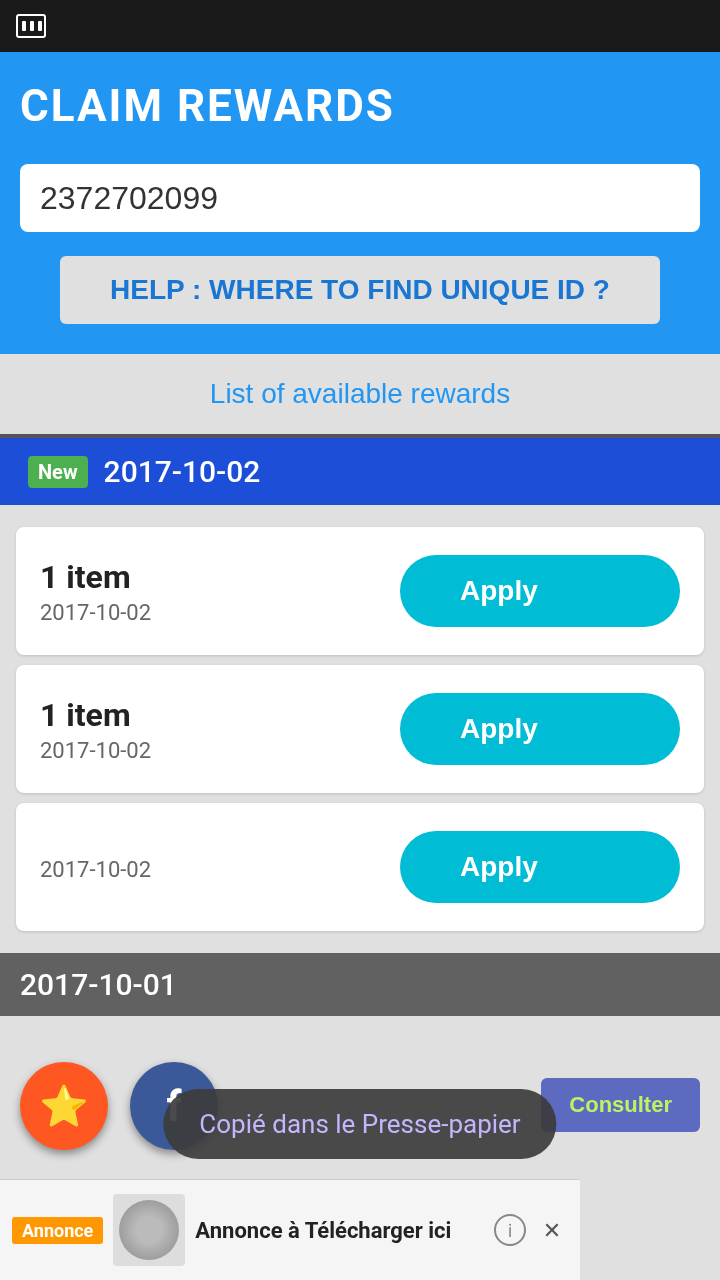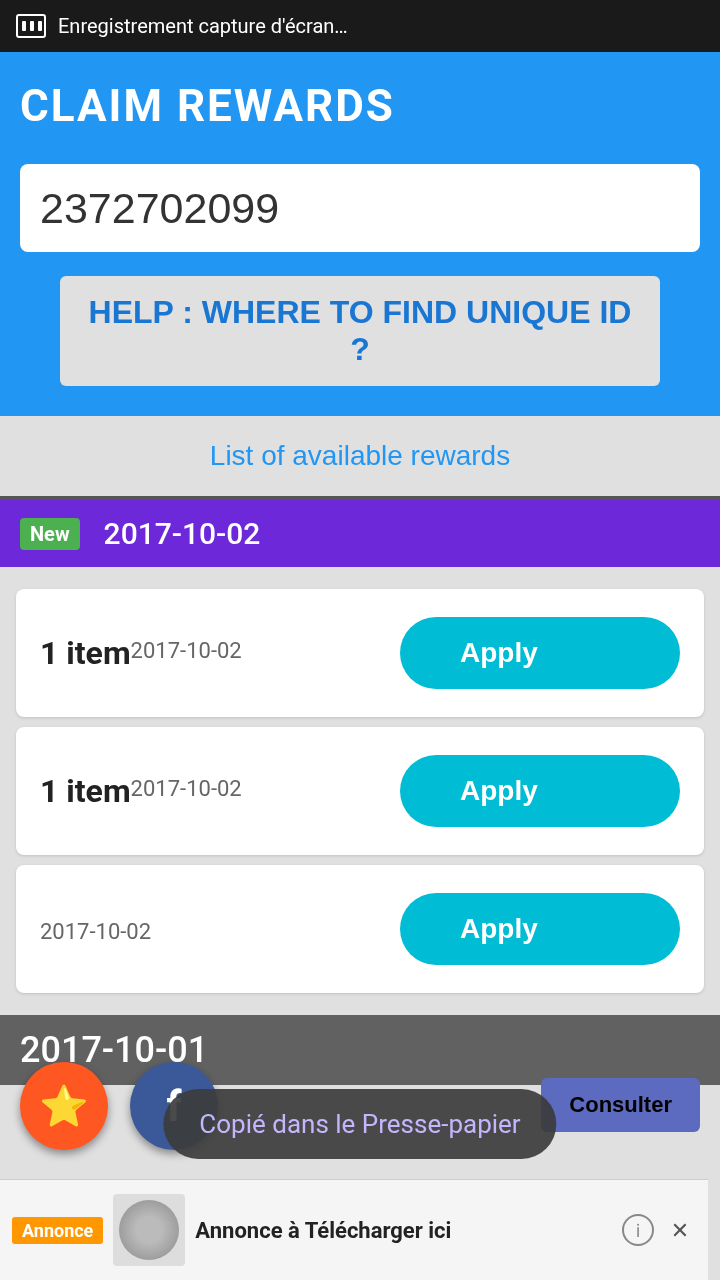--- a/index.html
+++ b/index.html
@@ -59,42 +59,42 @@
       letter-spacing: 2px;
     }
 
     
     #input-section {
       background: #2196F3;
       padding: 0 20px 24px;
     }
     #unique-id-input {
       width: 100%;
-      height: 88px;
+      height: 68px;
       border-radius: 8px;
       border: none;
       padding: 0 20px;
-      font-size: 43px;
+      font-size: 32px;
       color: #333;
       background: white;
       outline: none;
     }
 
     
     #help-section {
       background: #2196F3;
       padding: 0 60px 30px;
     }
     #help-button {
       width: 100%;
       padding: 18px 20px;
       background: #e0e0e0;
       border: none;
       border-radius: 6px;
-      font-size: 32px;
+      font-size: 28px;
       font-weight: bold;
       color: #1976D2;
       cursor: pointer;
       text-align: center;
     }
 
     
     #rewards-list-section {
       background: #e0e0e0;
       padding: 24px 0;
@@ -112,25 +112,25 @@
     }
 
     
     .section-divider {
       height: 4px;
       background: #555;
     }
 
     
     #date-header {
-      background: #6d28d9;
-      padding: 16px 20px;
-      display: flex;
-      align-items: center;
-      gap: 24px;
+      background: #1d4ed8;
+      padding: 16px 28px;
+      display: flex;
+      align-items: center;
+      gap: 16px;
     }
     #new-badge {
       background: #4CAF50;
       color: white;
       font-size: 20px;
       font-weight: bold;
       padding: 4px 10px;
       border-radius: 4px;
     }
     #date-text {
@@ -149,21 +149,21 @@
       margin: 10px 16px;
       border-radius: 8px;
       padding: 28px 24px;
       display: flex;
       align-items: center;
       justify-content: space-between;
       box-shadow: 0 1px 3px rgba(0,0,0,0.15);
     }
     .reward-info {
       display: flex;
-      flex-direction: row;
+      flex-direction: column;
     }
     .reward-title {
       font-size: 32px;
       font-weight: bold;
       color: #222;
     }
     .reward-date {
       font-size: 22px;
       color: #666;
       margin-top: 4px;
@@ -184,30 +184,30 @@
     
     #bottom-date-header {
       background: #616161;
       padding: 14px 20px;
       display: flex;
       align-items: center;
       gap: 16px;
     }
     #bottom-date-text {
       color: white;
-      font-size: 36px;
+      font-size: 30px;
       font-weight: 500;
     }
 
     
     #ad-banner {
       position: fixed;
       bottom: 0;
       left: 0;
-      width: 708px;
+      width: 580px;
       background: #f5f5f5;
       border-top: 1px solid #ccc;
       padding: 14px 12px;
       display: flex;
       align-items: center;
       gap: 10px;
       z-index: 100;
     }
     #ad-label {
       background: #FF9800;
@@ -329,36 +329,35 @@
       z-index: 150;
       box-shadow: 0 4px 8px rgba(0,0,0,0.4);
     }
 
     
     #consulter-button {
       position: fixed;
       bottom: 148px;
       right: 20px;
       background: #5C6BC0;
-      color: #000000;
+      color: #bef264;
       font-size: 22px;
       font-weight: bold;
       padding: 14px 28px;
       border-radius: 6px;
       cursor: pointer;
       z-index: 150;
       border: none;
     }
   </style>
 </head>
 <body>
 
 <div id="status-bar">
   <div id="status-bar-icon"></div>
-  <span id="status-bar-text">Enregistrement capture d'écran…</span>
 </div>
 
 <div id="header">
   <div id="header-title">CLAIM REWARDS</div>
 </div>
 
 <div id="input-section">
   <input id="unique-id-input" type="text" placeholder="Enter your unique ID" value="2372702099" style="">
 </div>
 

